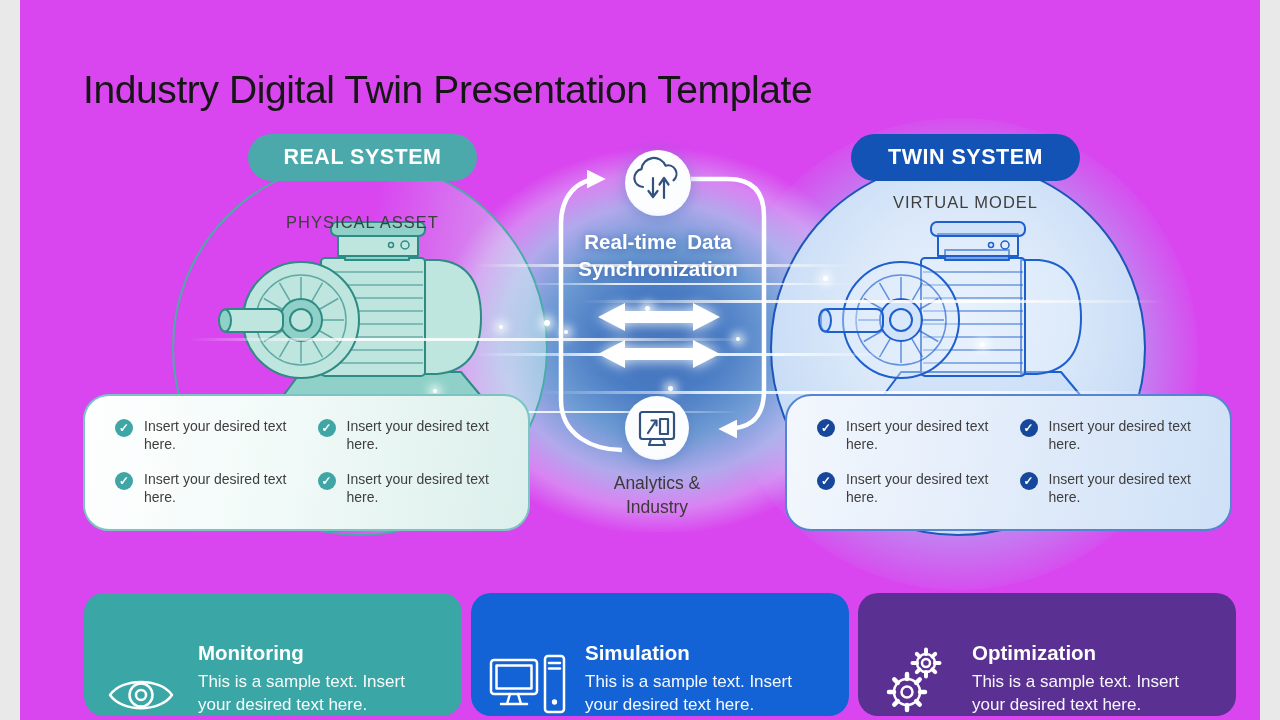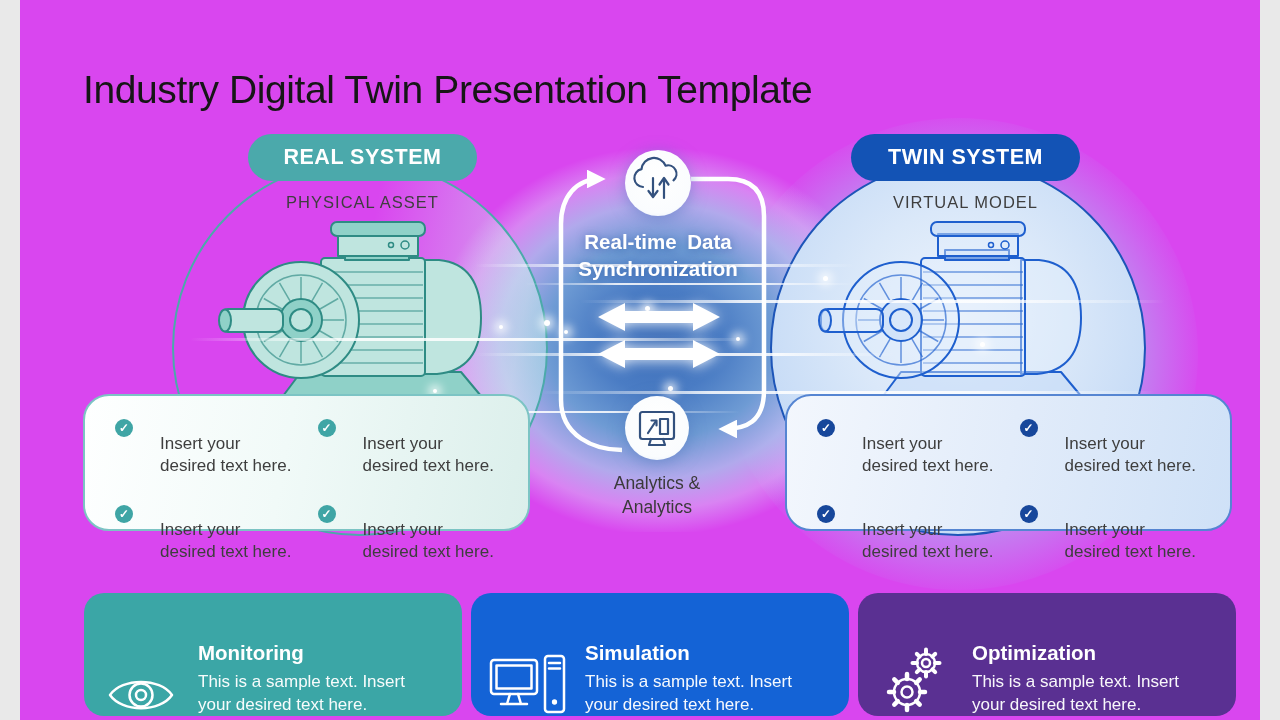--- a/index.html
+++ b/index.html
@@ -51,21 +51,21 @@
     position:absolute; top:134px; height:47px; width:229px; border-radius:26px;
     color:#fff; font-weight:bold; font-size:21.5px; letter-spacing:.5px;
     display:flex; align-items:center; justify-content:center; z-index:6;
   }
   .real-pill { left:228px; background:#4BA9AB; }
   .twin-pill { left:831px; background:#1353B5; }
   .subtitle {
     position:absolute; top:193px; width:229px; text-align:center; z-index:6;
     font-size:16.5px; color:#3E3E3E; letter-spacing:1px;
   }
-  .real-sub { left:228px; } .twin-sub { left:831px;text-align:center; }
+  .real-sub { left:228px;margin-top:20px; } .twin-sub { left:831px;text-align:center; }
   
   .motor { position:absolute; width:300px; height:185px; z-index:3; }
   .motor-real { left:189px; top:220px; --mf:#BFE5DF; --mf2:#8FD1C8; --ms:#2E8B84; }
   .motor-twin { left:789px; top:220px; --mf:rgba(226,238,252,.42); --mf2:rgba(196,218,247,.55); --ms:#1E5FCE; }
   .pf { fill:var(--mf); stroke:var(--ms); stroke-width:2; stroke-linejoin:round; }
   .sf { fill:var(--mf2); stroke:var(--ms); stroke-width:2; stroke-linejoin:round; }
   .ln { fill:none; stroke:var(--ms); stroke-width:1.5; }
   
   .streak {
     position:absolute; z-index:4; border-radius:3px;
@@ -112,21 +112,21 @@
   }
   .real-box { left:63px; border:2px solid #7CC4C4;
     background:linear-gradient(100deg,#FEFFFF 0%,#F1FAF8 45%,#DBEFEB 100%); }
   .twin-box { left:765px; border:2px solid #5585D2;
     background:linear-gradient(100deg,#F3F7FD 0%,#E2ECFA 50%,#CFE1F7 100%); }
   .li { display:flex; gap:11px; align-items:flex-start; }
   .check { width:18px; height:18px; border-radius:50%; flex:none; margin-top:2px;
     color:#fff; font-size:12px; line-height:18px; text-align:center; font-weight:bold; }
   .real-box .check { background:#3FA5A5; }
   .twin-box .check { background:#17479B; }
-  .li p { margin:16px; font-size:17px; color:#3E3E3E; line-height:1.3; max-width:152px; }
+  .li p { margin:0; font-size:14px; color:#3E3E3E; line-height:1.3; max-width:152px; }
   
   .card { position:absolute; top:551px; width:378px; height:123px; border-radius:20px;
     display:flex; align-items:flex-end; color:#fff; z-index:7;margin-top:42px; }
   .card-teal { left:64px; background:#3BA6A6; }
   .card-blue { left:451px; background:#1463D6; }
   .card-purple { left:838px; background:#5A3092; }
   .card .cicon { width:114px; display:flex; justify-content:center; flex:none; }
   .card .cicon svg { stroke:#fff; fill:none; stroke-linecap:round; stroke-linejoin:round; }
   .ctext h3 { margin:0 0 6px; font-size:20.5px; font-weight:bold; }
   .ctext p { margin:0; font-size:17px; line-height:1.32; max-width:234px; color:rgba(255,255,255,.96); }
@@ -257,21 +257,21 @@
   <div class="pill twin-pill">TWIN SYSTEM</div>
   <div class="subtitle real-sub">PHYSICAL ASSET</div>
   <div class="subtitle twin-sub">VIRTUAL MODEL</div>
 
   <div class="sync-label">
     <div class="sync-l1">Real-time Data</div>
     <div>Synchronization</div>
   </div>
   <div class="analytics-label">
     <div>Analytics &amp;</div>
-    <div>Analytics</div>
+    <div>Industry</div>
   </div>
 
   <div class="listbox real-box">
     <div class="li">
       <span class="check">✓</span>
       <p>Insert your desired text here.</p>
     </div>
     <div class="li">
       <span class="check">✓</span>
       <p>Insert your desired text here.</p>

